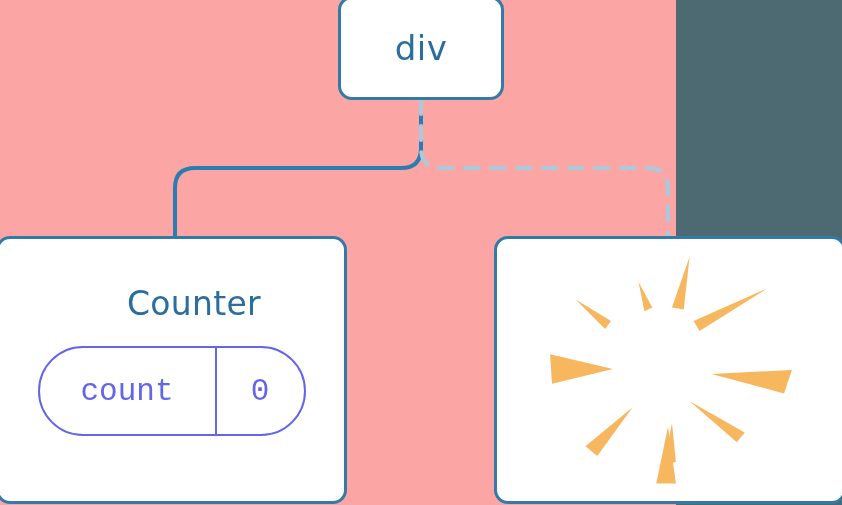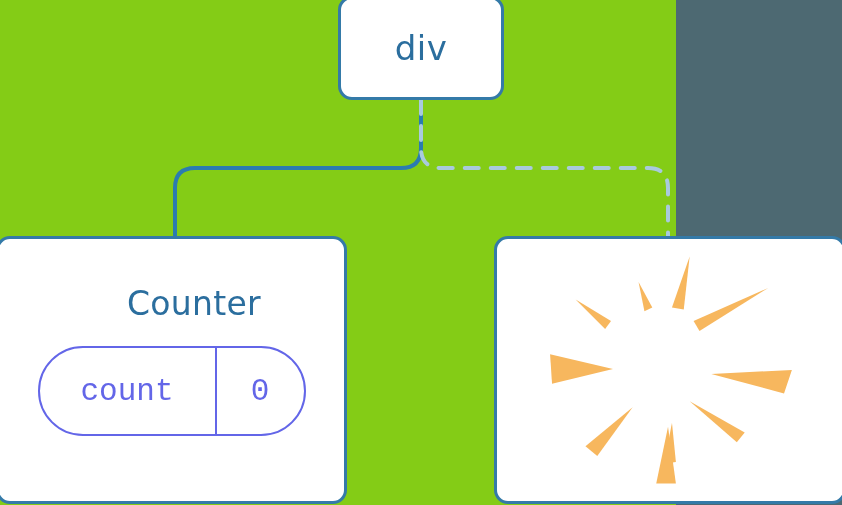--- a/index.html
+++ b/index.html
@@ -10,21 +10,21 @@
   body {
     width: 842px;
     height: 505px;
     overflow: hidden;
     font-family: "DejaVu Sans", sans-serif;
   }
   #stage {
     position: relative;
     width: 676px;
     height: 505px;
-    background: #84cc16;
+    background: #fca5a5;
   }
   .edge-layer {
     position: absolute;
     left: 0;
     top: 0;
     width: 842px;
     height: 505px;
     pointer-events: none;
   }
   .node {

